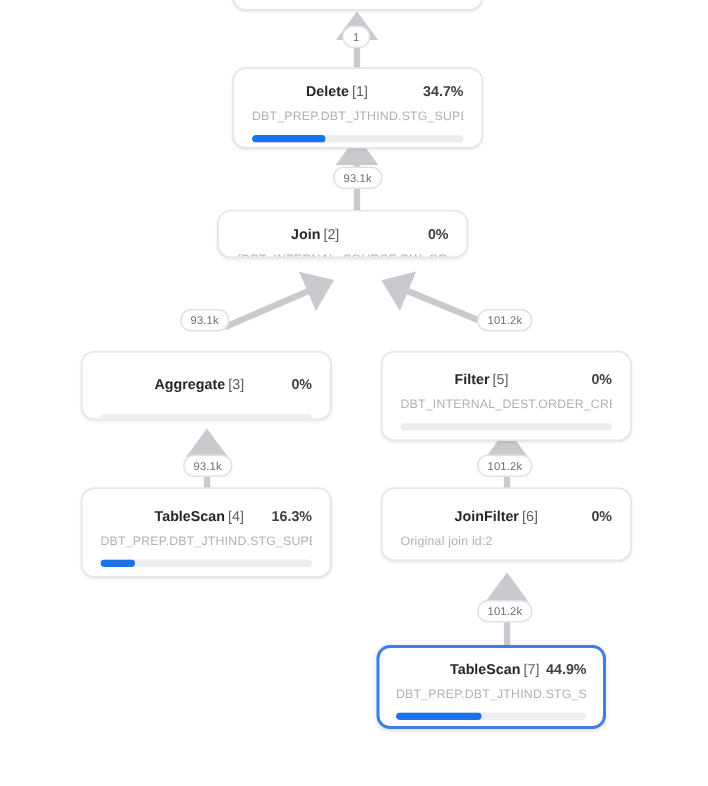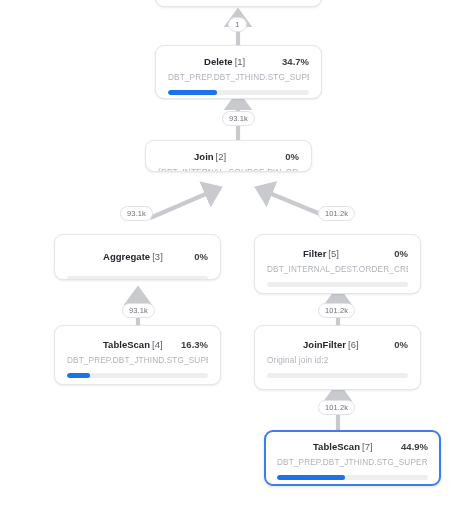--- a/index.html
+++ b/index.html
@@ -193,34 +193,34 @@
         <span>TableScan</span><span class="idx">[4]</span>
       </div>
       <div class="node-pct">16.3%</div>
     </div>
     <div class="node-sub">DBT_PREP.DBT_JTHIND.STG_SUPER_SO...</div>
     <div class="bar-track">
       <div class="bar-fill" style="width: 16.3%;"></div>
     </div>
   </div>
 
-  <div class="node" style="left:254px; top:325px; width:167px; height:65px; padding-top:13px;">
+  <div class="node" style="left:254px; top:325px; width:167px; height:49px; padding-top:13px;">
     <div class="node-head">
       <div class="node-title">
         <span>JoinFilter</span><span class="idx">[6]</span>
       </div>
       <div class="node-pct">0%</div>
     </div>
     <div class="node-sub">Original join id:2</div>
     <div class="bar-track">
       <div class="bar-fill zero" style="width: 0%;"></div>
     </div>
   </div>
 
-  <div class="node selected" style="left:264px; top:430px; width:177px; height:56px;">
+  <div class="node selected" style="left:251px; top:430px; width:153px; height:56px;">
     <div class="node-head">
       <div class="node-title">
         <span>TableScan</span><span class="idx">[7]</span>
       </div>
       <div class="node-pct">44.9%</div>
     </div>
     <div class="node-sub">DBT_PREP.DBT_JTHIND.STG_SUPER_SO...</div>
     <div class="bar-track">
       <div class="bar-fill" style="width: 44.9%;"></div>
     </div>

